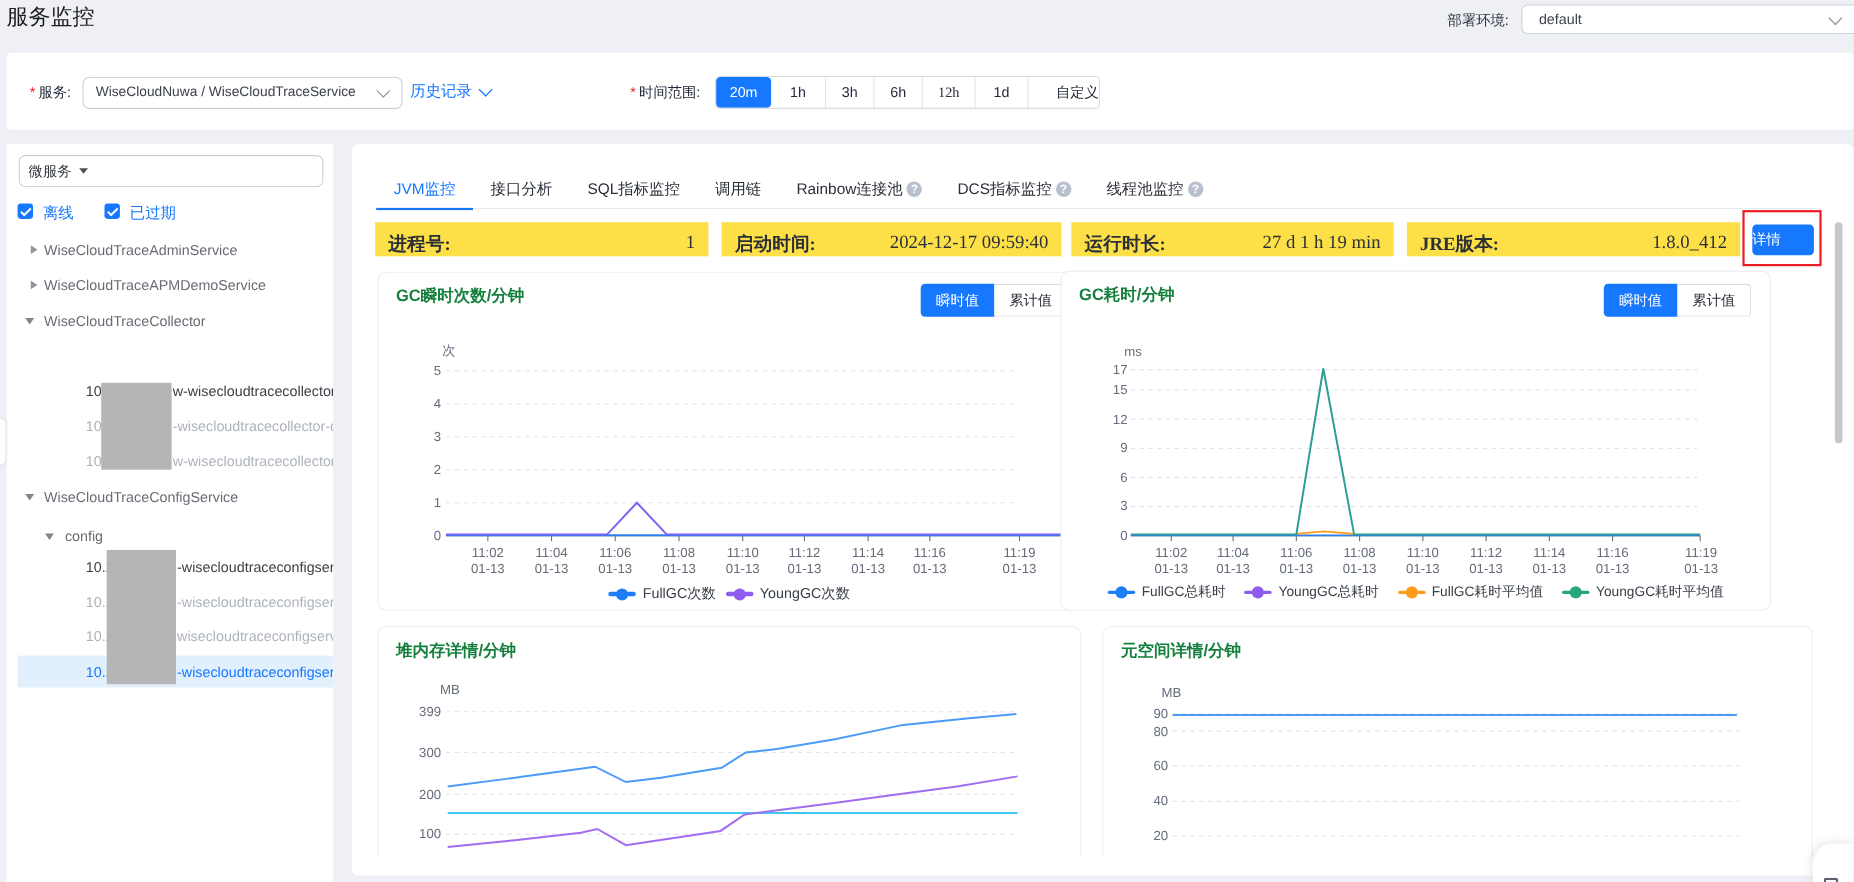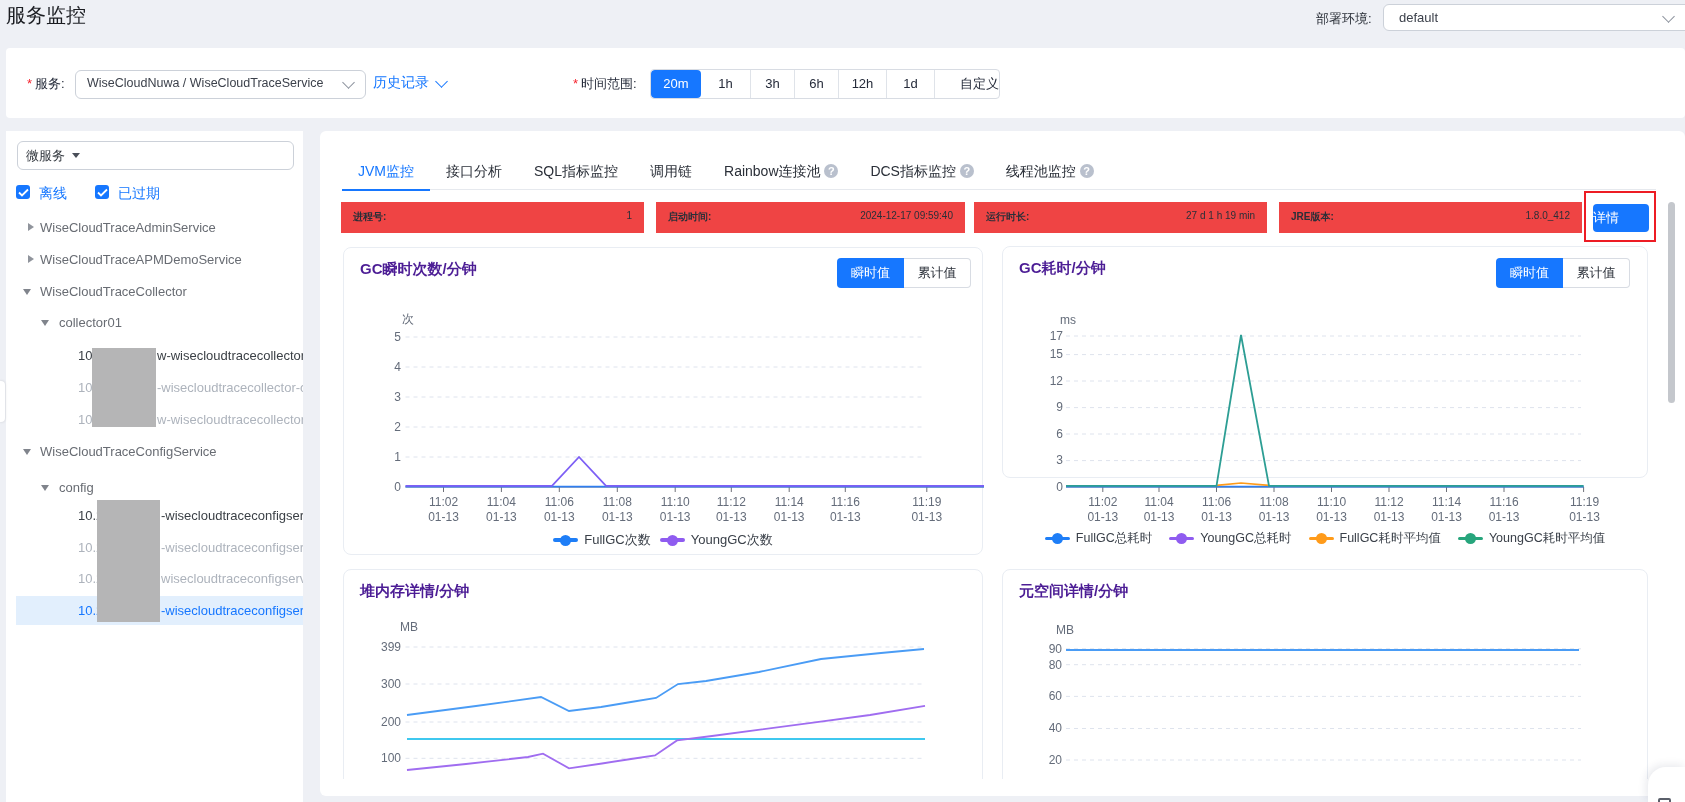--- a/index.html
+++ b/index.html
@@ -12,24 +12,24 @@
 .red { color:#f5222d; }
 .blue { color:#1677ff; }
 .cb { width:14px; height:14px; background:#1677ff; border-radius:3px; position:absolute; }
 .cb svg { position:absolute; left:1.5px; top:2.5px; }
 .tri-r { width:0; height:0; border-left:6.5px solid #90949c; border-top:4.5px solid transparent; border-bottom:4.5px solid transparent; position:absolute; }
 .tri-d { width:0; height:0; border-top:6.5px solid #80848c; border-left:4.5px solid transparent; border-right:4.5px solid transparent; position:absolute; }
 .trow { position:absolute; height:29px; line-height:29px; font-size:13px; white-space:nowrap; overflow:hidden; width:100%; }
 .gtxt { color:#adb3bc; }
 .ptxt { color:#686c73; }
 .dtxt { color:#3b4046; }
-.cell { position:absolute; top:71px; height:31px; background:#ef4444; font-size:10px; }
+.cell { position:absolute; top:71px; height:31px; background:#fde047; font-size:17px;font-family:Liberation Serif, serif; }
 .cell b { position:absolute; left:12px; top:8px; font-weight:bold; color:#2a2f38; }
 .cell span { position:absolute; right:12px; top:8px; color:#2a2f38; }
-.ctitle { position:absolute; top:12px; font-size:15px; font-weight:bold; color:#4c1d95; }
+.ctitle { position:absolute; top:12px; font-size:15px; font-weight:bold; color:#15803d; }
 .toggle { position:absolute; top:8px; width:134px; height:30px; display:flex; font-size:13px; }
 .toggle .on { width:67px; background:#1677ff; color:#fff; text-align:center; line-height:30px; border-radius:4px 0 0 4px; }
 .toggle .off { width:67px; background:#fff; color:#2a2f38; text-align:center; line-height:28px; border:1px solid #d8dce3; border-left:none; border-radius:0 4px 4px 0; }
 .legend { position:absolute; width:100%; display:flex; justify-content:center; gap:9px; font-size:13px; color:#3a4049; align-items:center; }
 .litem { display:flex; align-items:center; gap:6px; }
 .lmark { position:relative; width:25px; height:12px; }
 .lmark i { position:absolute; left:0; right:0; top:4.2px; height:3.6px; border-radius:2px; }
 .lmark u { position:absolute; left:7px; top:0.5px; width:11px; height:11px; border-radius:50%; }
 .chartcard { position:absolute; background:#fff; border:1px solid #e9edf3; border-radius:8px; }
 .qm { display:inline-block; width:14px; height:14px; border-radius:50%; background:#b9c0cd; color:#fff; font-size:11px; font-weight:bold; line-height:14px; text-align:center; vertical-align:1px; }
@@ -52,21 +52,21 @@
   </div>
   <span class="abs blue" style="left:367px; top:26px; font-size:14px;">历史记录</span>
   <span class="chev" style="left:431px; top:29px; position:absolute; border-color:#1677ff;"></span>
   <span class="abs red" style="left:567px; top:28px; font-size:13px;">*</span>
   <span class="abs" style="left:575px; top:27px; font-size:13px;">时间范围:</span>
   <div class="abs" style="left:644px; top:21px; height:30px; display:flex; font-size:13px; text-align:center; border:1px solid #d8dce3; border-radius:4px; background:#fff; overflow:hidden;">
     <div style="width:50px; line-height:28px; background:#1677ff; color:#fff; border-radius:4px;">20m</div>
     <div style="width:50px; line-height:28px; border-right:1px solid #dfe3e9;">1h</div>
     <div style="width:44px; line-height:28px; border-right:1px solid #dfe3e9;">3h</div>
     <div style="width:44px; line-height:28px; border-right:1px solid #dfe3e9;">6h</div>
-    <div style="width:48px; line-height:28px; border-right:1px solid #dfe3e9;">12h</div>
+    <div style="width:48px; line-height:28px; border-right:1px solid #dfe3e9;font-family:Liberation Serif, serif;">12h</div>
     <div style="width:48px; line-height:28px; border-right:1px solid #dfe3e9;">1d</div>
     <div style="width:64px; line-height:28px;text-align:right;">自定义</div>
   </div>
 </div>
 
 <div class="abs" style="left:6px; top:131px; width:297px; height:671px; background:#fff; overflow:hidden;">
   <div class="abs sel" style="left:11px; top:10px; width:277px; height:29px; line-height:27px; padding-left:8px; color:#33383f;">微服务
     <span style="display:inline-block; width:0; height:0; border-top:5.5px solid #4a4f59; border-left:4px solid transparent; border-right:4px solid transparent; margin-left:3px; vertical-align:2px;"></span>
   </div>
   <div class="cb" style="left:10px; top:54px;">
@@ -86,24 +86,20 @@
       <span class="tri-r" style="left:22px; top:10px;"></span>
       <span style="position:absolute; left:34px;">WiseCloudTraceAPMDemoService</span>
     </div>
   <div class="trow ptxt" style="top:81.5px;">
       <span class="tri-r" style="left:22px; top:10px;"></span>
       <span style="position:absolute; left:34px;">WiseCloudTraceAdminService</span>
     </div>
   <div class="trow ptxt" style="top:145.5px;">
       <span class="tri-d" style="left:17px; top:12px;"></span>
       <span style="position:absolute; left:34px;">WiseCloudTraceCollector</span>
-    </div>
-  <div class="trow ptxt" style="top:177px;">
-      <span class="tri-d" style="left:35px; top:12px;"></span>
-      <span style="position:absolute; left:53px;">collector01</span>
     </div>
   <div class="trow dtxt" style="top:209.5px;">
       <span style="position:absolute; left:72px;">10.2</span>
       <span style="position:absolute; left:151px;">w-wisecloudtracecollector-co</span>
     </div>
   <div class="trow gtxt" style="top:241.5px;">
       <span style="position:absolute; left:72px;">10.2</span>
       <span style="position:absolute; left:151px;">-wisecloudtracecollector-col</span>
     </div>
   <div class="trow gtxt" style="top:273.5px;">
@@ -240,21 +236,21 @@
               <i style="background:#1e7ef7;"></i>
               <u style="background:#1e7ef7;"></u>
             </span>FullGC次数</div>
       <div class="litem"><span class="lmark">
               <i style="background:#8f5cf0;"></i>
               <u style="background:#8f5cf0;"></u>
             </span>YoungGC次数</div>
     </div>
   </div>
 
-  <div class="chartcard" style="left:682px; top:115px; width:646px; height:232px;">
+  <div class="chartcard" style="left:644px; top:115px; width:646px; height:309px;">
     <div class="ctitle" style="left:16px;">GC耗时/分钟</div>
     <div class="toggle" style="left:493px; top:11px;">
           <div class="on">瞬时值</div>
           <div class="off">累计值</div>
         </div>
     <svg width="646" height="285" style="position:absolute; left:0; top:0;">
       <text x="73" y="77" font-size="12" fill="#646c7a" text-anchor="end">ms</text>
       <g font-size="12" fill="#646c7a" text-anchor="end">
         <text x="60" y="93">17</text>
             <text x="60" y="111">15</text>

